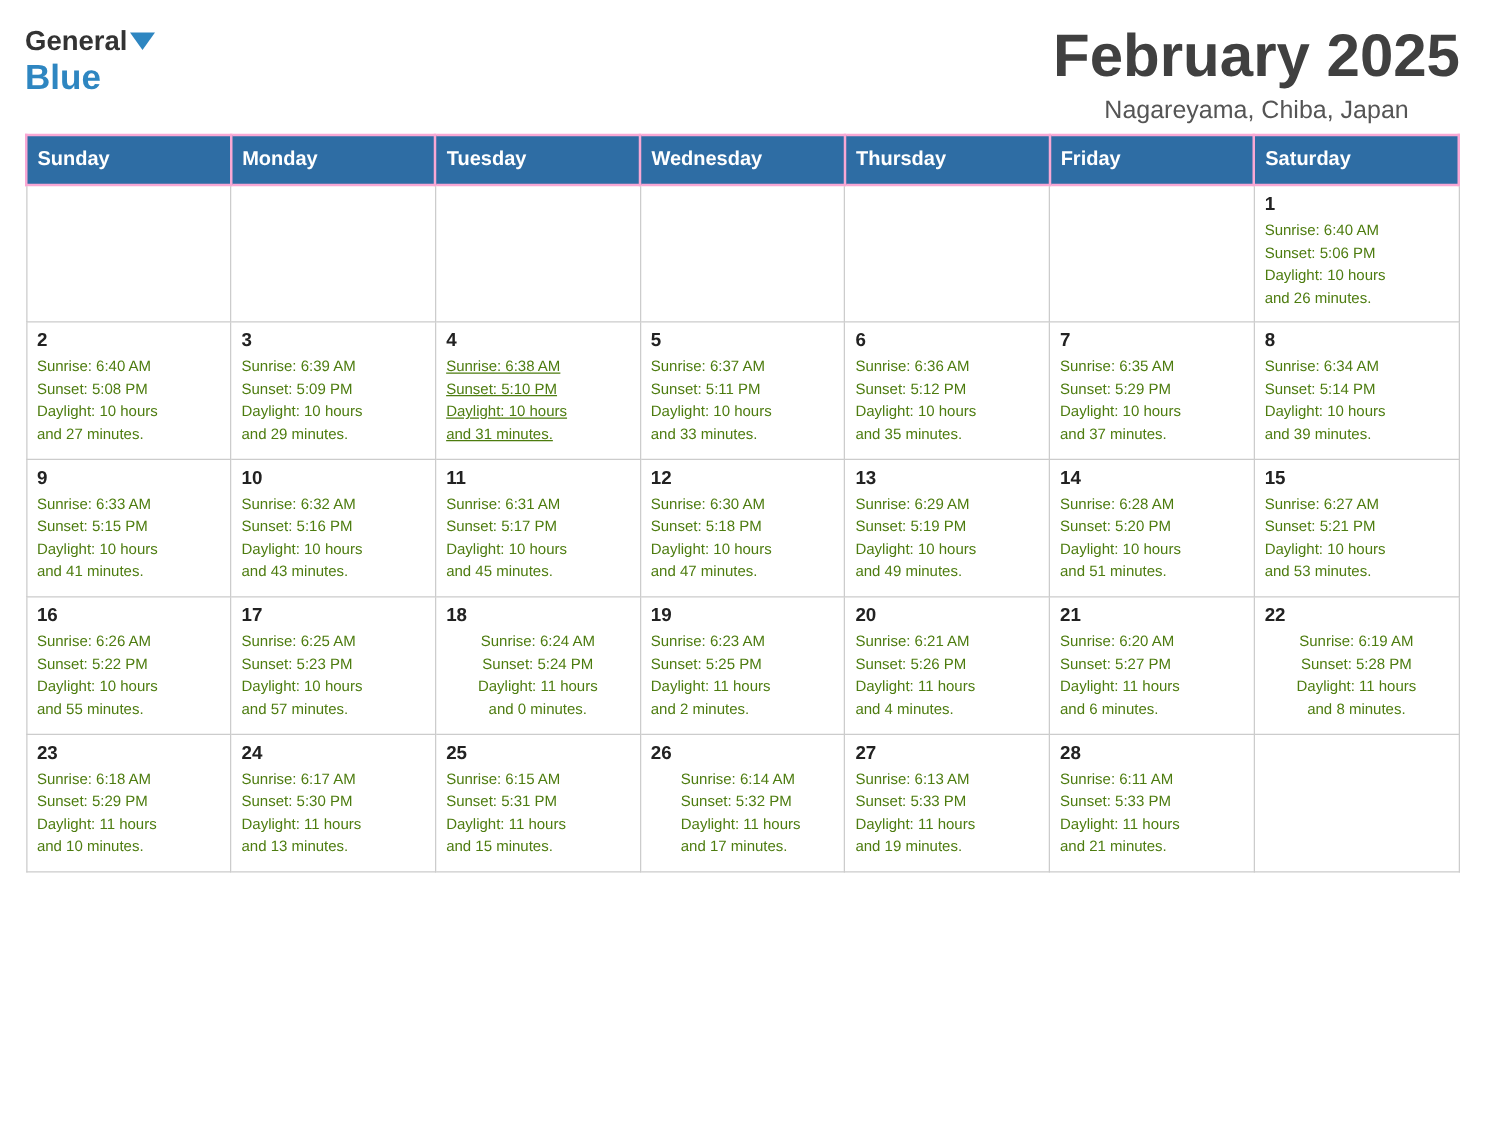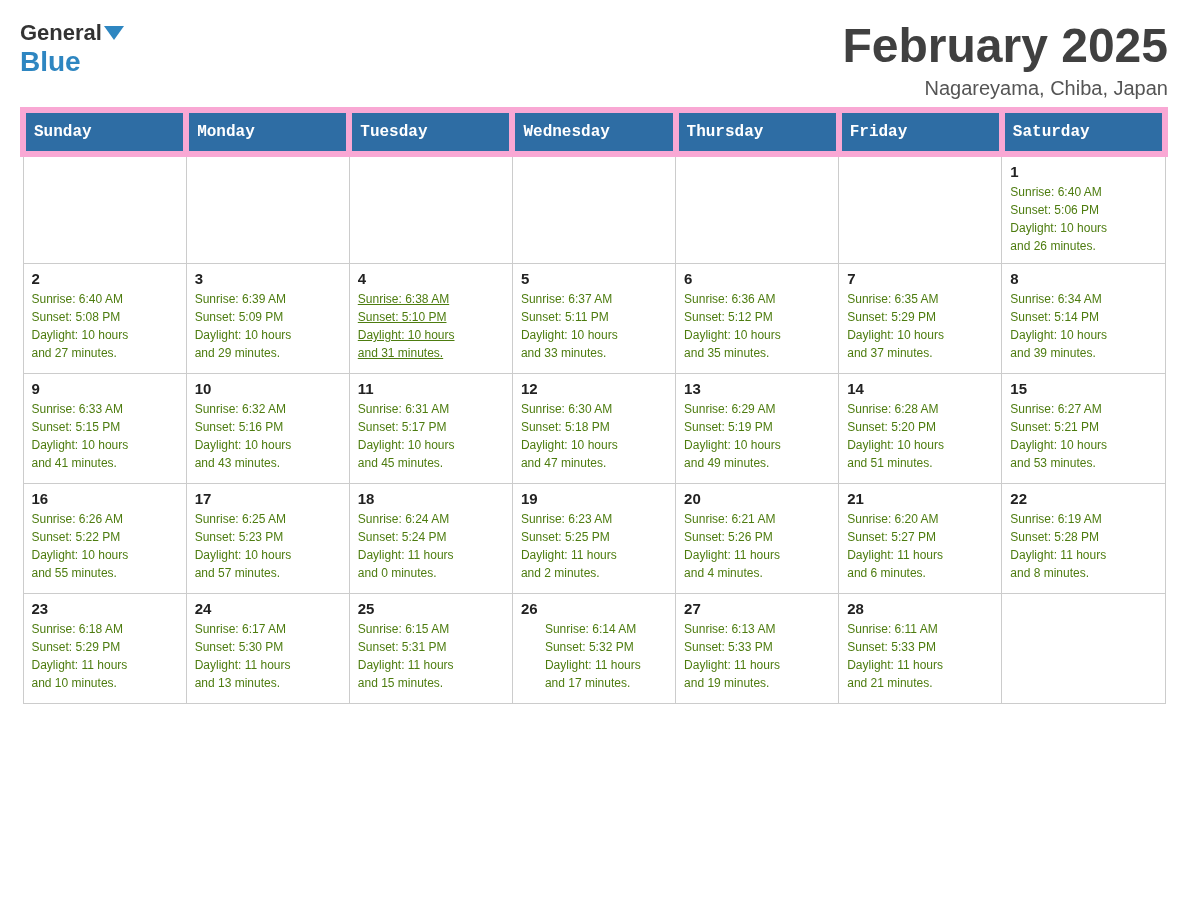--- a/index.html
+++ b/index.html
@@ -44,35 +44,35 @@
     .calendar-title {
       font-size: 48px;
       font-weight: bold;
       color: #404040;
       line-height: 1.1;
     }
     .calendar-subtitle {
       font-size: 20px;
       color: #555;
       margin-top: 4px;
+      text-align: center;
     }
     .calendar-table {
       width: 100%;
       border-collapse: collapse;
       table-layout: fixed;
     }
     .calendar-table thead tr th {
       background-color: #2e6da4;
       color: #fff;
       padding: 10px 8px;
       font-size: 16px;
       font-weight: 600;
       text-align: left;
-      border: 6px solid #f9a8d4;
-      font-family: Liberation Mono, monospace;
+      border: 2px solid #f9a8d4;
     }
     .calendar-table tbody tr td {
       border: 1px solid #ccc;
       vertical-align: top;
       padding: 6px 8px;
       height: 110px;
       font-size: 13px;
       color: #333;
       background: #fff;
     }
@@ -251,21 +251,21 @@
         </td>
         <td>
           <div class="day-number">17</div>
           <div class="day-info" style="white-space: pre-line;">Sunrise: 6:25 AM
 Sunset: 5:23 PM
 Daylight: 10 hours
 and 57 minutes.</div>
         </td>
         <td>
           <div class="day-number">18</div>
-          <div class="day-info" style="white-space: pre-line;">Sunrise: 6:24 AM
+          <div class="day-info" style="white-space: pre-line; text-align: center;">Sunrise: 6:24 AM
 Sunset: 5:24 PM
 Daylight: 11 hours
 and 0 minutes.</div>
         </td>
         <td>
           <div class="day-number">19</div>
           <div class="day-info" style="white-space: pre-line;">Sunrise: 6:23 AM
 Sunset: 5:25 PM
 Daylight: 11 hours
 and 2 minutes.</div>
@@ -279,21 +279,21 @@
         </td>
         <td>
           <div class="day-number">21</div>
           <div class="day-info" style="white-space: pre-line;">Sunrise: 6:20 AM
 Sunset: 5:27 PM
 Daylight: 11 hours
 and 6 minutes.</div>
         </td>
         <td>
           <div class="day-number">22</div>
-          <div class="day-info" style="white-space: pre-line;">Sunrise: 6:19 AM
+          <div class="day-info" style="white-space: pre-line; text-align: center;">Sunrise: 6:19 AM
 Sunset: 5:28 PM
 Daylight: 11 hours
 and 8 minutes.</div>
         </td>
       </tr>
       <tr>
         <td>
           <div class="day-number">23</div>
           <div class="day-info" style="white-space: pre-line;">Sunrise: 6:18 AM
 Sunset: 5:29 PM

